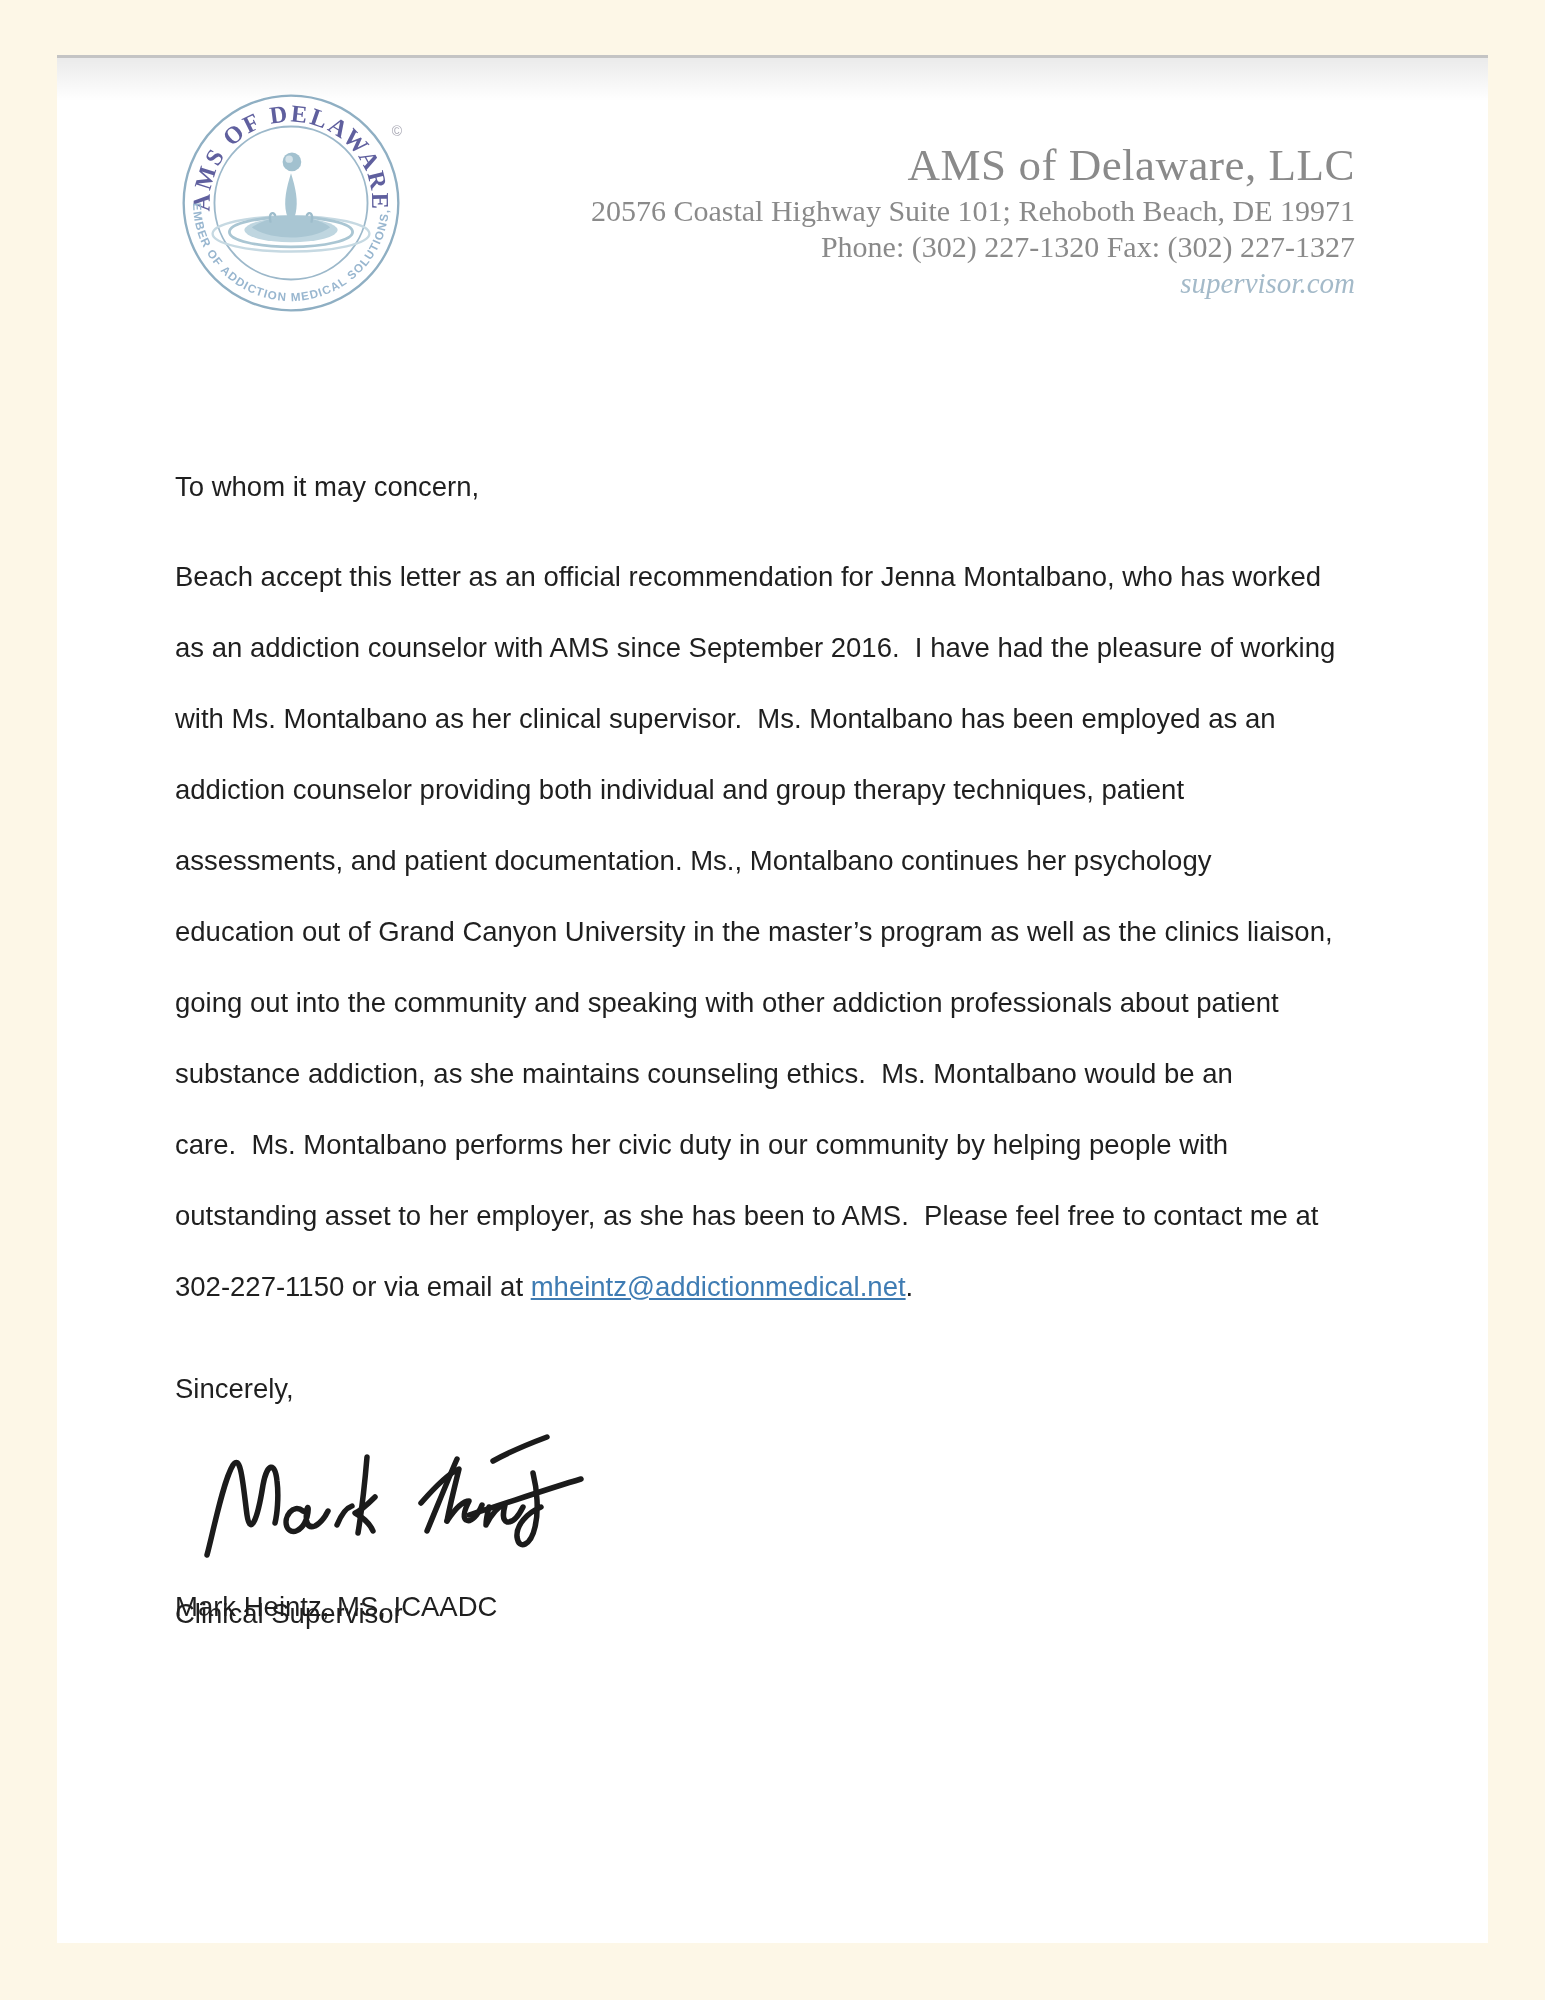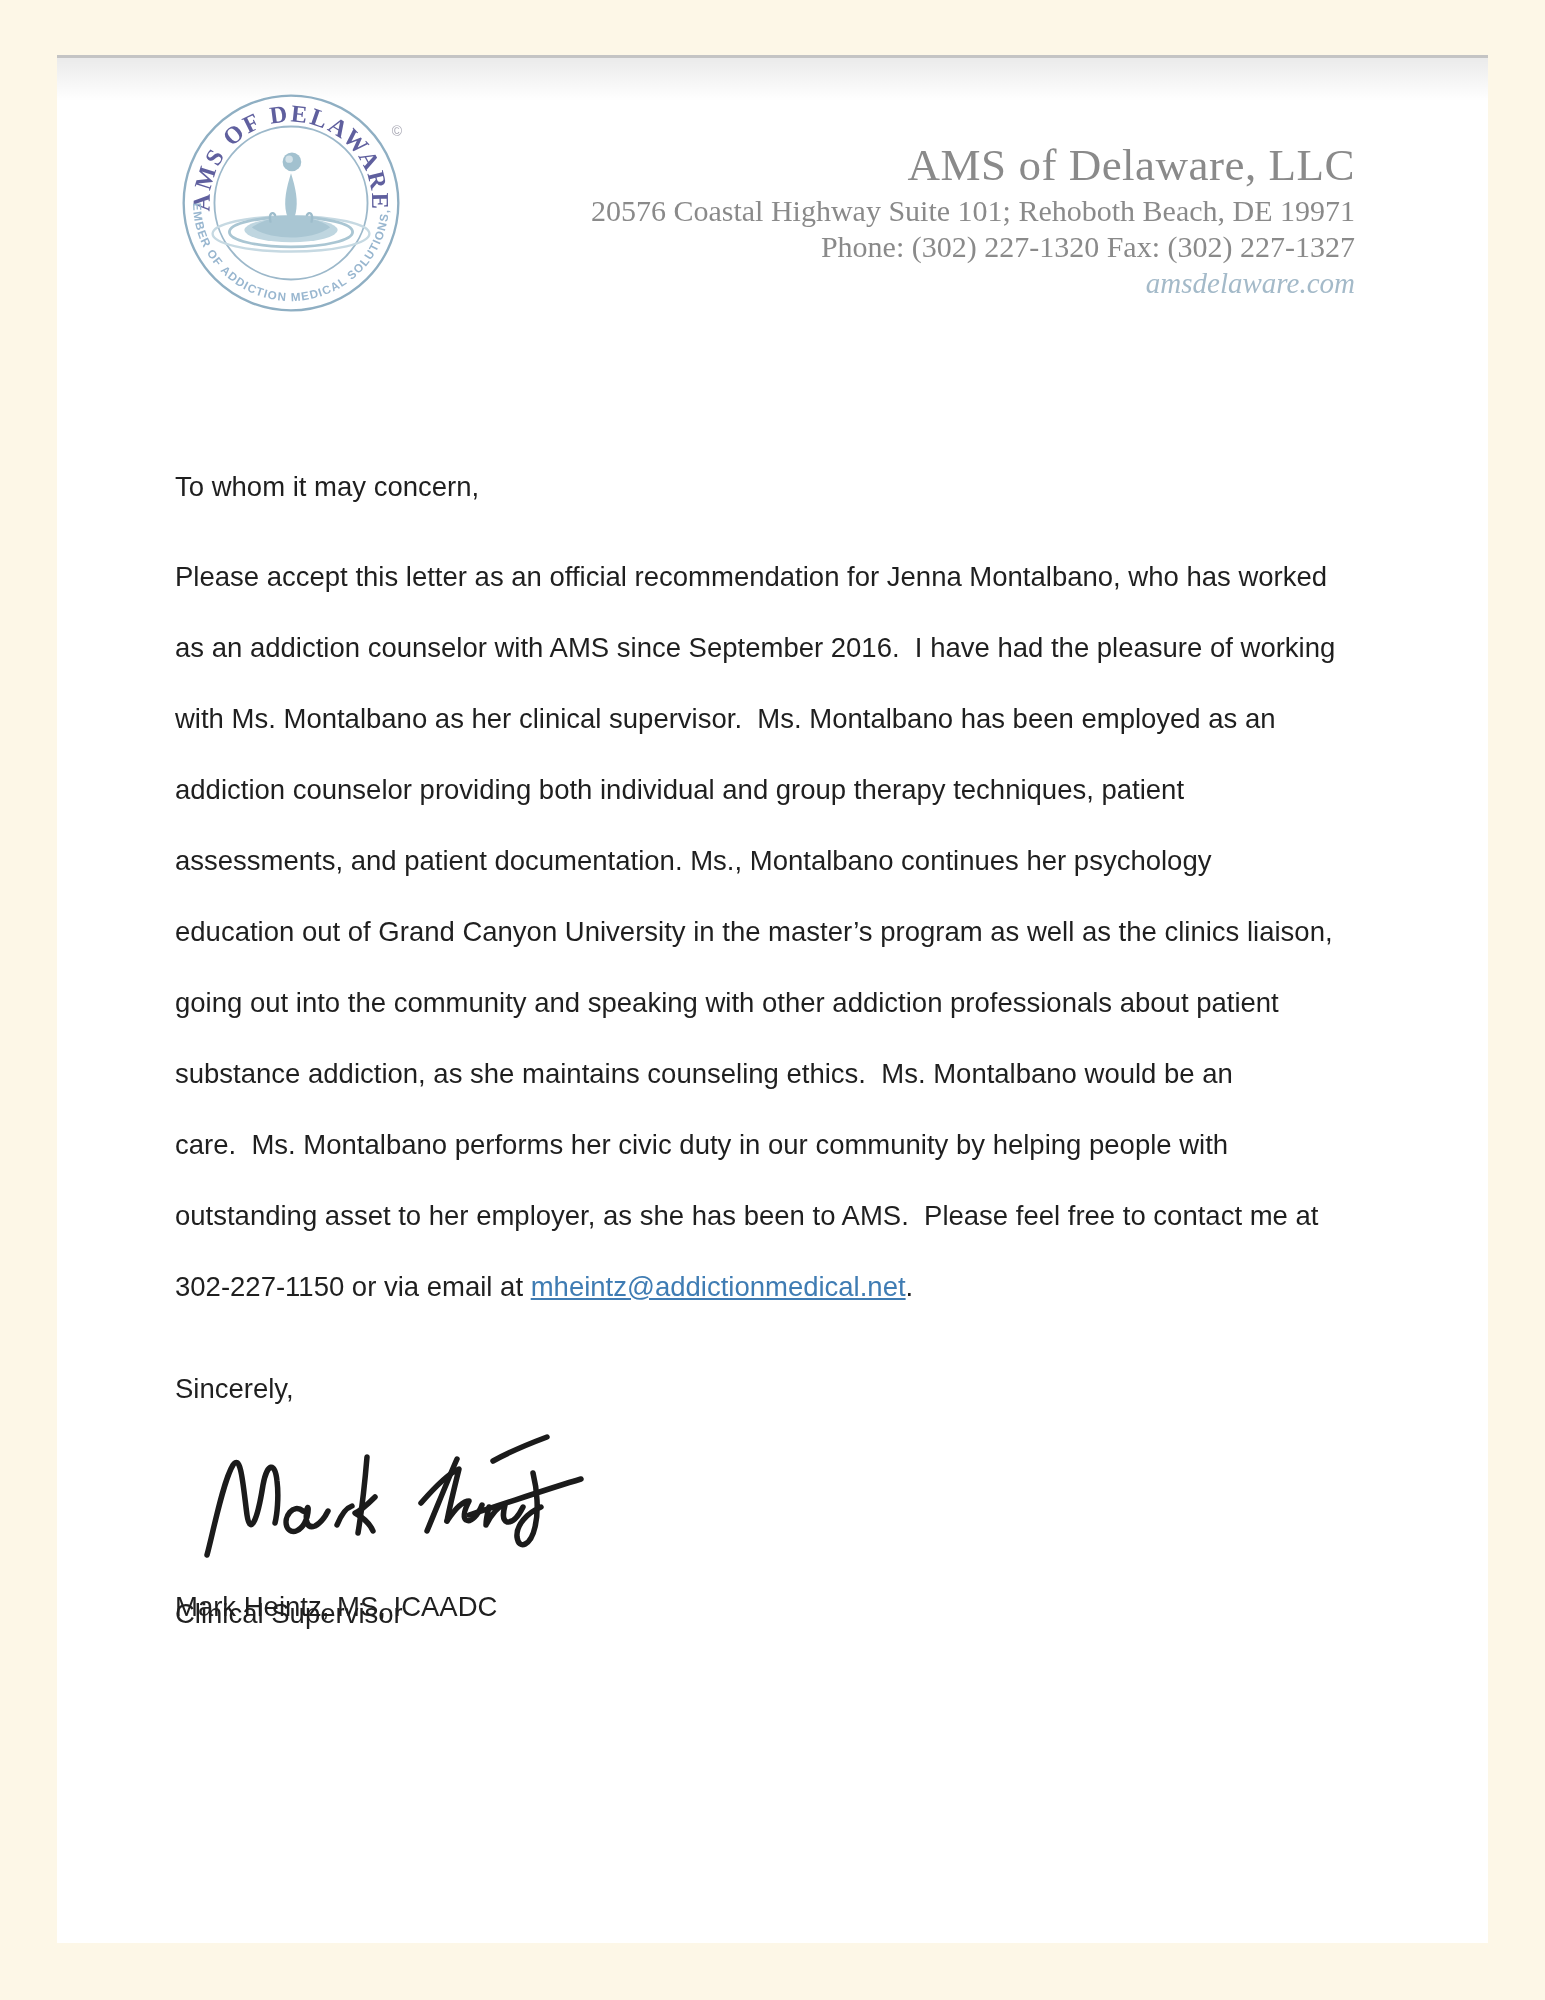--- a/index.html
+++ b/index.html
@@ -89,27 +89,27 @@
       <circle cx="151" cy="106" r="10" fill="#a2c1cf"></circle>
       <circle cx="148" cy="103" r="4" fill="#d3e2e9"></circle>
       <path d="M 128,170 C 126,162 130,158 133,163 M 172,170 C 174,162 170,158 167,163" fill="none" stroke="#9dbccb" stroke-width="2.5" stroke-linecap="round"></path>
     </g>
   </svg>
 
   <div class="header">
     <div class="company">AMS of Delaware, LLC</div>
     <div class="address">20576 Coastal Highway Suite 101; Rehoboth Beach, DE 19971</div>
     <div class="phonefax">Phone: (302) 227-1320 Fax: (302) 227-1327</div>
-    <div class="website">amsdelaware.com</div>
+    <div class="website">supervisor.com</div>
   </div>
 
   <div class="salutation">To whom it may concern,</div>
 
   <div class="letter-body">
-    <div class="body-line">Please accept this letter as an official recommendation for Jenna Montalbano, who has worked</div>
+    <div class="body-line">Beach accept this letter as an official recommendation for Jenna Montalbano, who has worked</div>
     <div class="body-line">as an addiction counselor with AMS since September 2016.  I have had the pleasure of working</div>
     <div class="body-line">with Ms. Montalbano as her clinical supervisor.  Ms. Montalbano has been employed as an</div>
     <div class="body-line">addiction counselor providing both individual and group therapy techniques, patient</div>
     <div class="body-line">assessments, and patient documentation. Ms., Montalbano continues her psychology</div>
     <div class="body-line">education out of Grand Canyon University in the master’s program as well as the clinics liaison,</div>
     <div class="body-line">going out into the community and speaking with other addiction professionals about patient</div>
     <div class="body-line">substance addiction, as she maintains counseling ethics.  Ms. Montalbano would be an</div>
     <div class="body-line">care.  Ms. Montalbano performs her civic duty in our community by helping people with</div>
     <div class="body-line">outstanding asset to her employer, as she has been to AMS.  Please feel free to contact me at</div>
     <div class="body-line"><span>302-227-1150 or via email at </span><a class="email-link">mheintz@addictionmedical.net</a><span>.</span></div>

